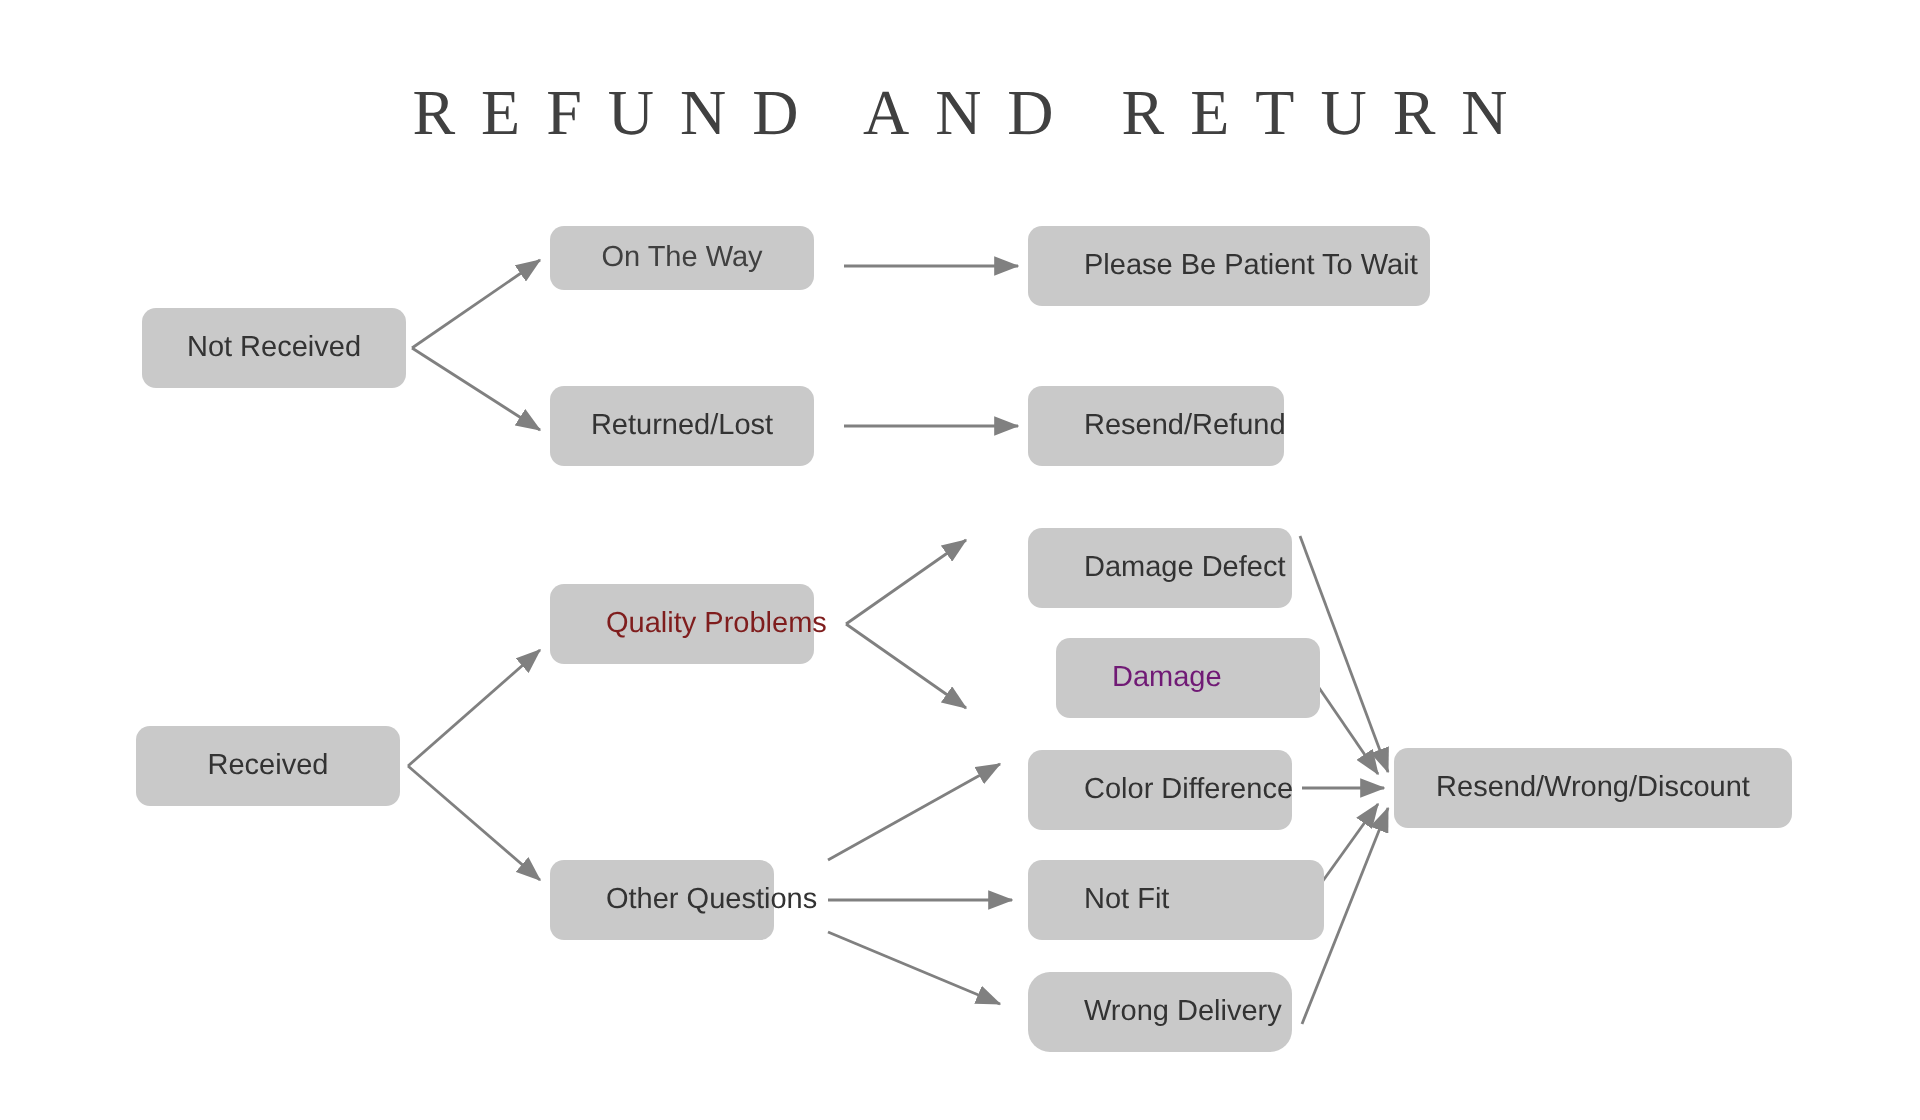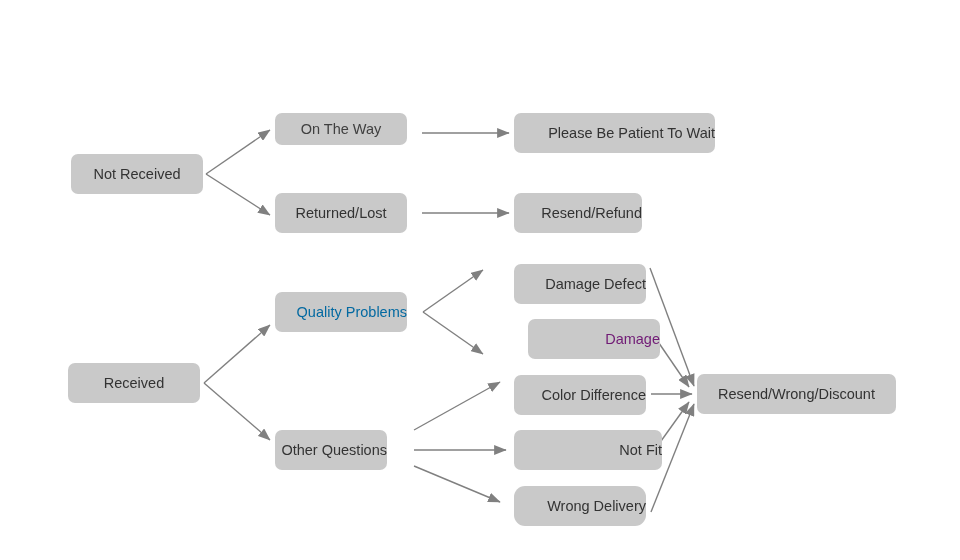--- a/index.html
+++ b/index.html
@@ -53,29 +53,30 @@
     align-items: center;
     box-sizing: border-box;
     white-space: nowrap;
     line-height: 1;
   }
   .node.center {
     justify-content: center;
     padding: 0 10px;
   }
   .node.leftpad {
-    justify-content: flex-end;
+    justify-content: flex-start;
     padding-left: 28px;
   }
 </style>
 </head>
 <body>
 
 <div id="canvas">
 
+  <div id="title">REFUND AND RETURN</div>
 
   <svg id="edges" viewBox="0 0 960 560" xmlns="http://www.w3.org/2000/svg">
     <defs>
       <marker id="arrowhead" markerWidth="9" markerHeight="7" refX="8.5" refY="3.5" orient="auto" markerUnits="strokeWidth">
         <polygon points="0 0, 9 3.5, 0 7" fill="#808080"></polygon>
       </marker>
     </defs>
     <g id="edge-group">
         <line x1="206" y1="174" x2="270" y2="130" stroke="#808080" stroke-width="1.4" marker-end="url(#arrowhead)"></line>
         <line x1="206" y1="174" x2="270" y2="215" stroke="#808080" stroke-width="1.4" marker-end="url(#arrowhead)"></line>
@@ -108,21 +109,21 @@
       </div>
       <div class="node leftpad" style="left: 514px; top: 113px; width: 201px; height: 40px; background: rgb(201, 201, 201); color: rgb(51, 51, 51);">
         <span>Please Be Patient To Wait</span>
       </div>
       <div class="node leftpad" style="left: 514px; top: 193px; width: 128px; height: 40px; background: rgb(201, 201, 201); color: rgb(51, 51, 51);">
         <span>Resend/Refund</span>
       </div>
       <div class="node center" style="left: 68px; top: 363px; width: 132px; height: 40px; background: rgb(201, 201, 201); color: rgb(51, 51, 51); align-items: center;">
         <span>Received</span>
       </div>
-      <div class="node leftpad" style="left: 275px; top: 292px; width: 132px; height: 40px; background: rgb(201, 201, 201); color: #0369a1;">
+      <div class="node leftpad" style="left: 275px; top: 292px; width: 132px; height: 40px; background: rgb(201, 201, 201); color: #7f1d1d;">
         <span>Quality Problems</span>
       </div>
       <div class="node leftpad" style="left: 275px; top: 430px; width: 112px; height: 40px; background: rgb(201, 201, 201); color: rgb(51, 51, 51);">
         <span>Other Questions</span>
       </div>
       <div class="node leftpad" style="left: 514px; top: 264px; width: 132px; height: 40px; background: rgb(201, 201, 201); color: rgb(51, 51, 51);">
         <span>Damage Defect</span>
       </div>
       <div class="node leftpad" style="left: 528px; top: 319px; width: 132px; height: 40px; background: rgb(201, 201, 201); color: #701a75;">
         <span>Damage</span>

